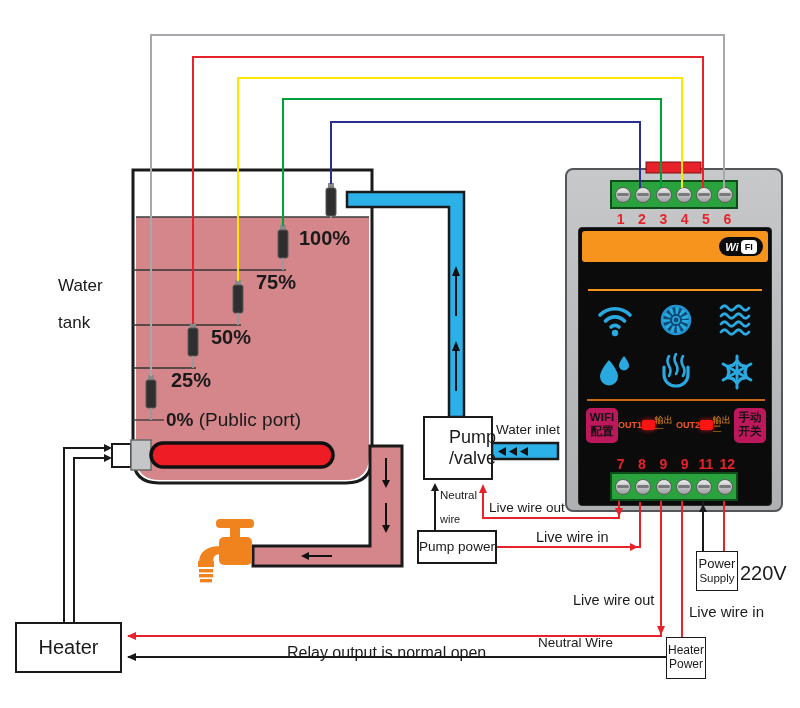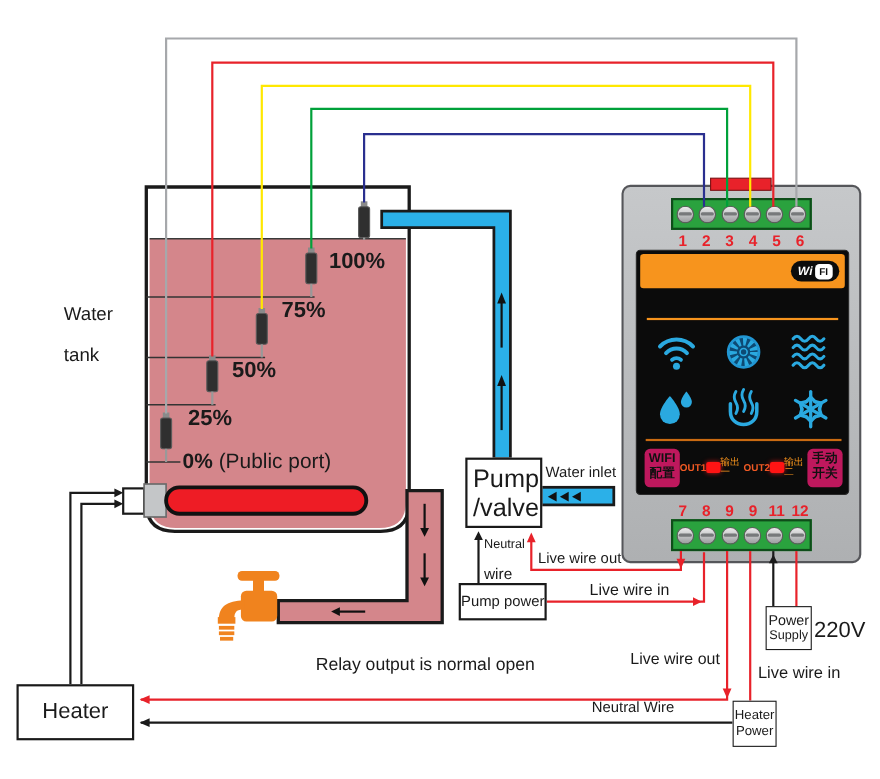--- a/index.html
+++ b/index.html
@@ -17,21 +17,21 @@
   .tblock{position:absolute;left:43px;width:128px;height:29px;background:#2aa23e;
           border:2px solid #0e4d19;box-sizing:border-box;display:flex;
           align-items:center;justify-content:space-around;padding:0 1px;}
   .screw{width:16px;height:16px;border-radius:50%;border:1px solid #5c5c5c;
          background:linear-gradient(180deg,#ececec,#9c9ea0);position:relative;box-sizing:border-box;}
   .screw::after{content:"";position:absolute;left:1px;right:1px;top:5px;height:3px;
          background:#77797b;border-radius:2px;}
   .tnums{position:absolute;left:43px;width:128px;display:grid;
          grid-template-columns:repeat(6,1fr);color:#e8222a;
          font-weight:bold;font-size:14px;text-align:center;line-height:1;}
-  #screen{position:absolute;left:11px;top:57px;width:194px;height:223px;
+  #screen{position:absolute;left:11px;top:57px;width:194px;height:279px;
           background:#0b0b0b;border:1px solid #2a2a2a;border-radius:4px;box-sizing:border-box;}
   #band{position:absolute;left:3px;top:3px;width:186px;height:31px;background:#f7941d;
         border-radius:3px;display:flex;align-items:center;justify-content:flex-end;padding-right:5px;box-sizing:border-box;}
   #wifi-logo{width:44px;height:19px;background:#0c0c0c;border-radius:10px;
         display:flex;align-items:center;justify-content:center;gap:2px;}
   #wifi-logo .wi{color:#fff;font-style:italic;font-weight:bold;font-size:11px;}
   #wifi-logo .fi{background:#fff;color:#0c0c0c;font-weight:bold;font-size:9px;
         width:16px;height:14px;border-radius:4px;display:flex;align-items:center;justify-content:center;}
   #panel-title{position:absolute;top:40px;left:0;width:100%;text-align:center;
         color:#f7941d;font-weight:bold;font-size:13px;letter-spacing:1.5px;}
@@ -308,37 +308,37 @@
   <div class="lbl" style="left:256px;top:271px;font-size:20px;font-weight:bold;">75%</div>
   <div class="lbl" style="left:211px;top:326px;font-size:20px;font-weight:bold;">50%</div>
   <div class="lbl" style="left:171px;top:369px;font-size:20px;font-weight:bold;">25%</div>
   <div class="lbl" style="left:166px;top:409px;font-size:19px;">
     <span style="font-weight:bold;">0%</span>
     <span>(Public port)</span>
   </div>
 
   <div class="lbl" style="left:496px;top:422px;font-size:13.5px;">Water inlet</div>
 
-  <div class="box" style="left:423px;top:416px;width:70px;height:64px;font-size:23px;align-items:flex-start;padding-left:5px;">
+  <div class="box" style="left:423px;top:416px;width:70px;height:64px;font-size:18px;align-items:flex-start;padding-left:24px;">
     <span>Pump</span>
     <span>/valve</span>
   </div>
 
   <div class="lbl" style="left:440px;top:489px;font-size:11.5px;">Neutral</div>
-  <div class="lbl" style="left:440px;top:513px;font-size:14px;">wire</div>
+  <div class="lbl" style="left:440px;top:513px;font-size:11px;">wire</div>
 
   <div class="box" style="left:417px;top:530px;width:80px;height:34px;font-size:13.5px;">
     <span>Pump power</span>
   </div>
 
   <div class="lbl" style="left:489px;top:500px;font-size:13.5px;">Live wire out</div>
   <div class="lbl" style="left:536px;top:529px;font-size:14.5px;">Live wire in</div>
   <div class="lbl" style="left:573px;top:592px;font-size:14.5px;">Live wire out</div>
   <div class="lbl" style="left:689px;top:603px;font-size:15px;">Live wire in</div>
-  <div class="lbl" style="left:287px;top:596px;font-size:16px;">Relay output is normal open</div>
+  <div class="lbl" style="left:287px;top:644px;font-size:16px;">Relay output is normal open</div>
   <div class="lbl" style="left:538px;top:635px;font-size:13.5px;">Neutral Wire</div>
 
   <div class="box" style="left:15px;top:622px;width:107px;height:51px;font-size:20px;">
     <span>Heater</span>
   </div>
 
   <div class="box" style="left:666px;top:637px;width:40px;height:42px;font-size:12px;border-width:1.5px;">
     <span>Heater</span>
     <span>Power</span>
   </div>

